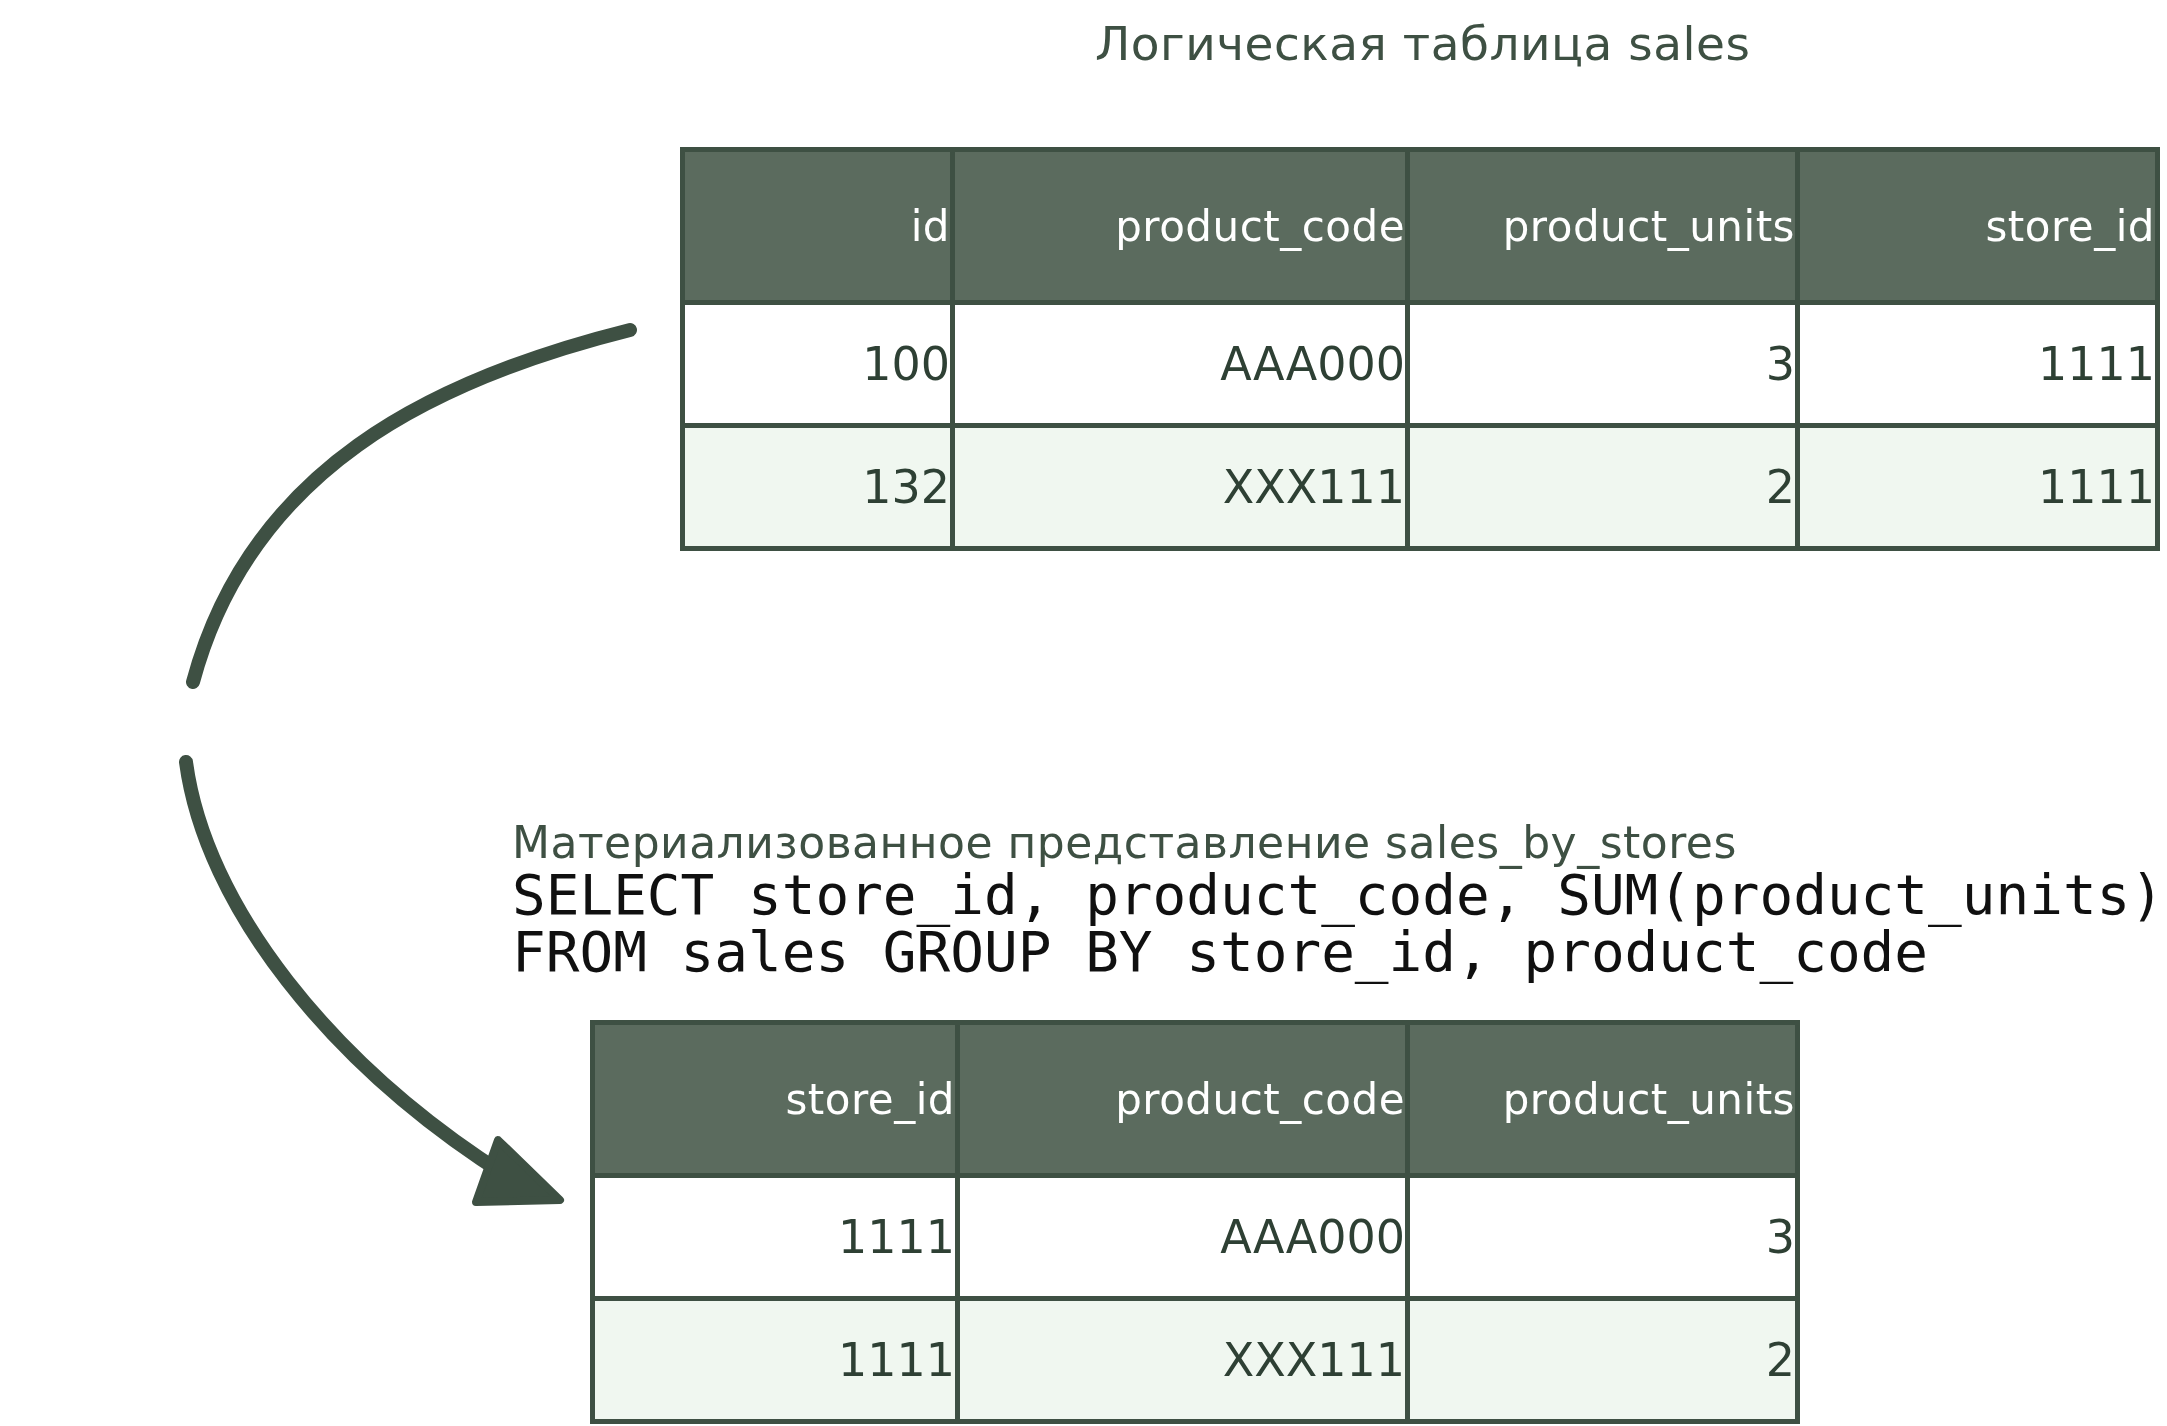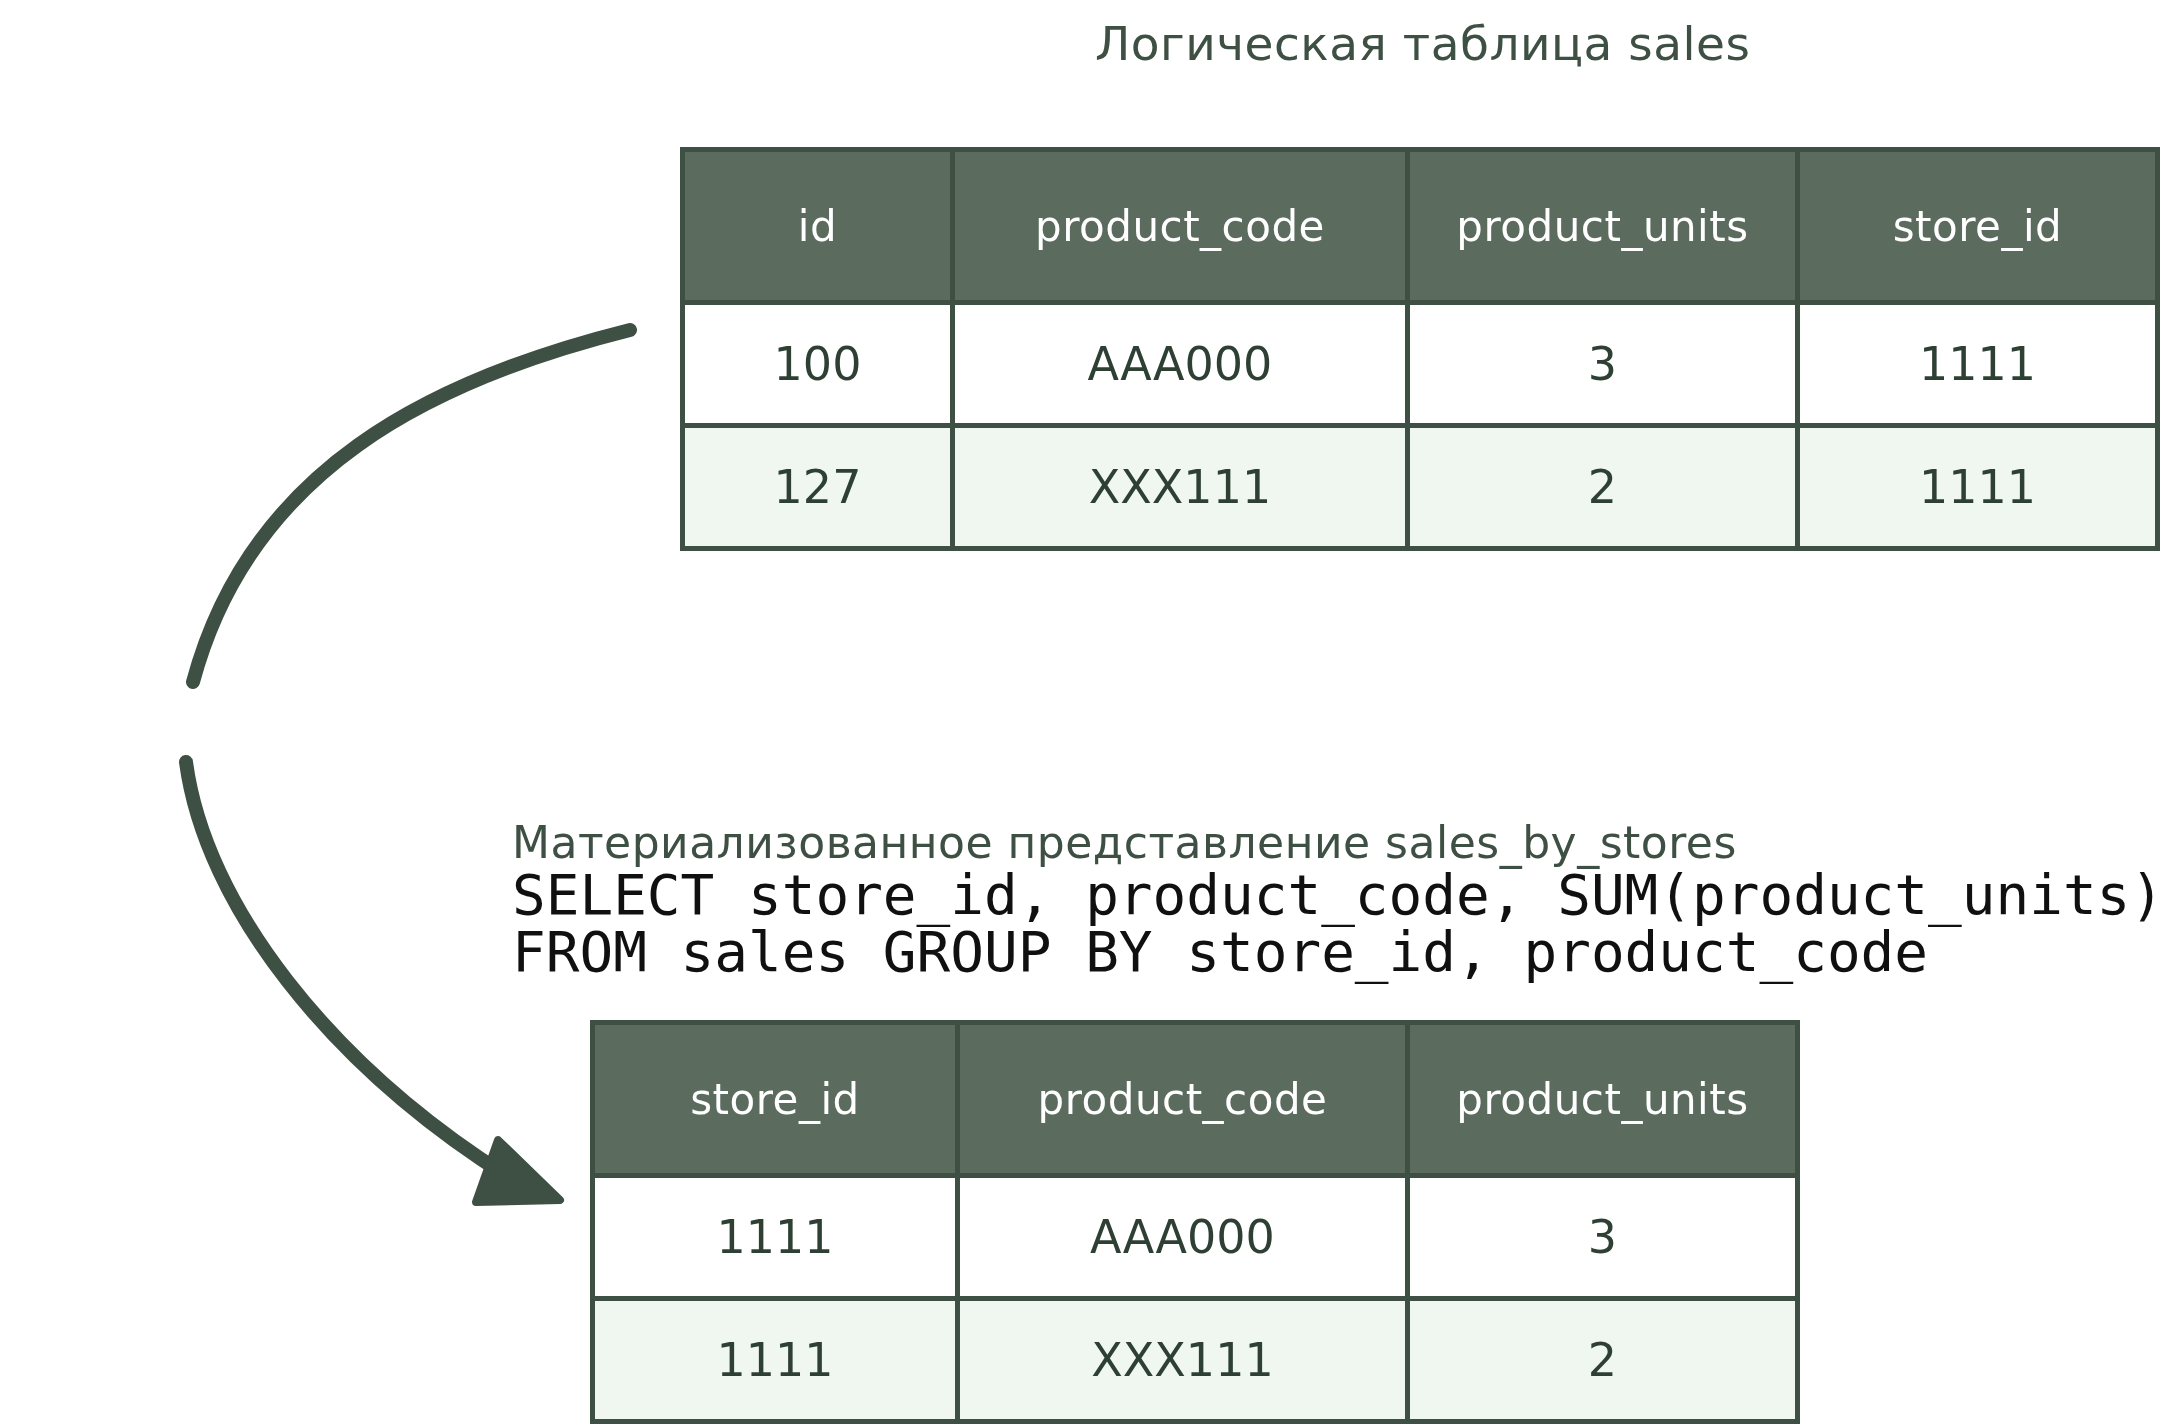--- a/index.html
+++ b/index.html
@@ -79,21 +79,21 @@
   
   .tbl {
     position: absolute;
     border-collapse: collapse;
     table-layout: fixed;
     border: 5px solid #3E5043;
     background: #ffffff;
   }
   .tbl td, .tbl th {
     border: 5px solid #3E5043;
-    text-align: center;
+    text-align: right;
     font-family: "DejaVu Sans", sans-serif;
     font-weight: 400;
     padding: 0;
   }
   .tbl thead th {
     background: #5B6B5E;
     color: #ffffff;
     height: 148px;
     font-size: 42px;
     letter-spacing: 0.5px;
@@ -149,21 +149,21 @@
       </tr>
     </thead>
     <tbody>
       <tr>
         <td>100</td>
         <td>AAA000</td>
         <td>3</td>
         <td>1111</td>
       </tr>
       <tr class="alt">
-        <td>127</td>
+        <td>132</td>
         <td>XXX111</td>
         <td>2</td>
         <td>1111</td>
       </tr>
     </tbody>
   </table>
 
   <div class="title" id="title-mv">Материализованное представление sales_by_stores</div>
 
   <div class="sql">SELECT store_id, product_code, SUM(product_units)

